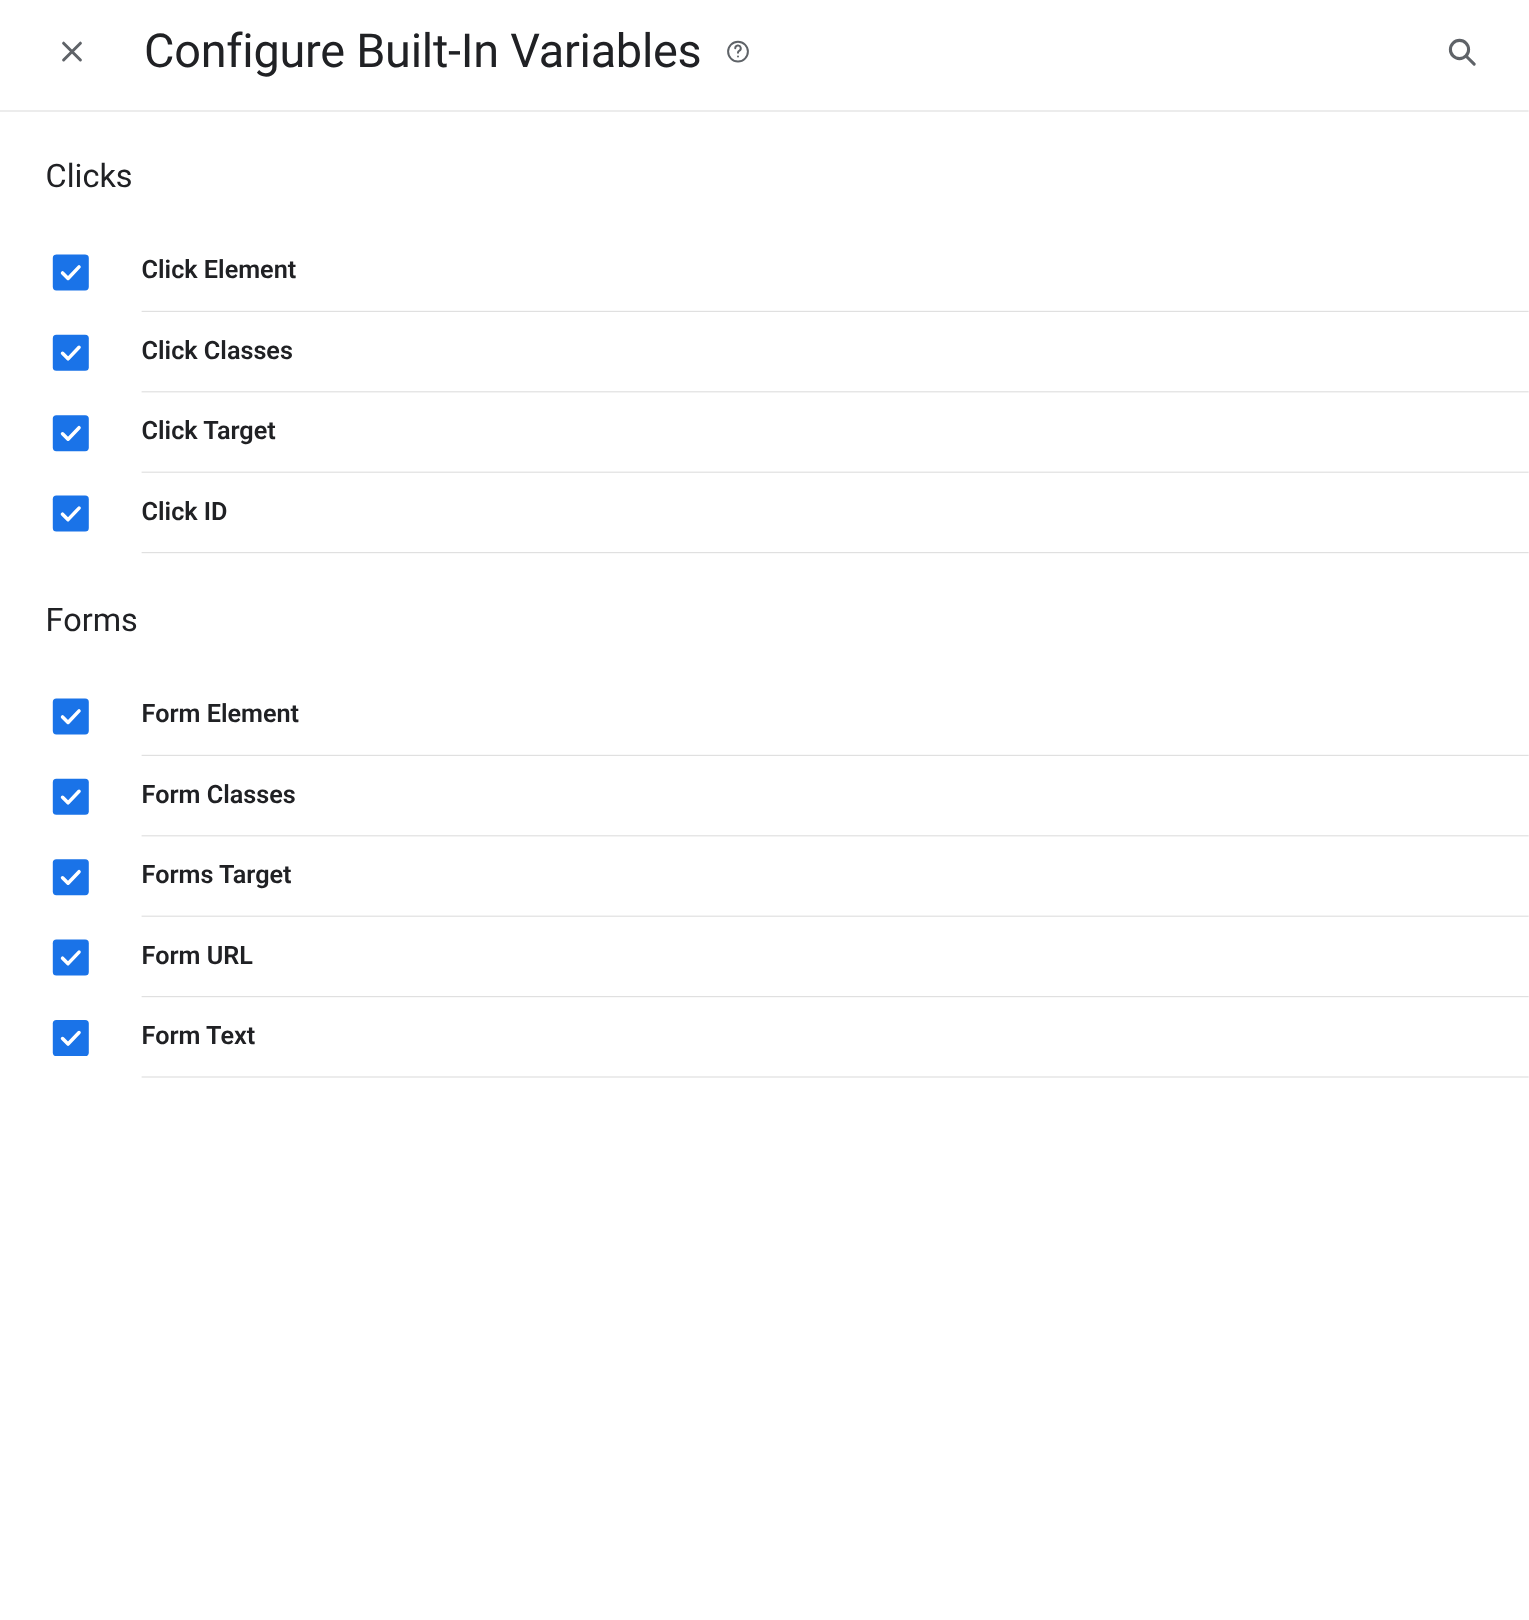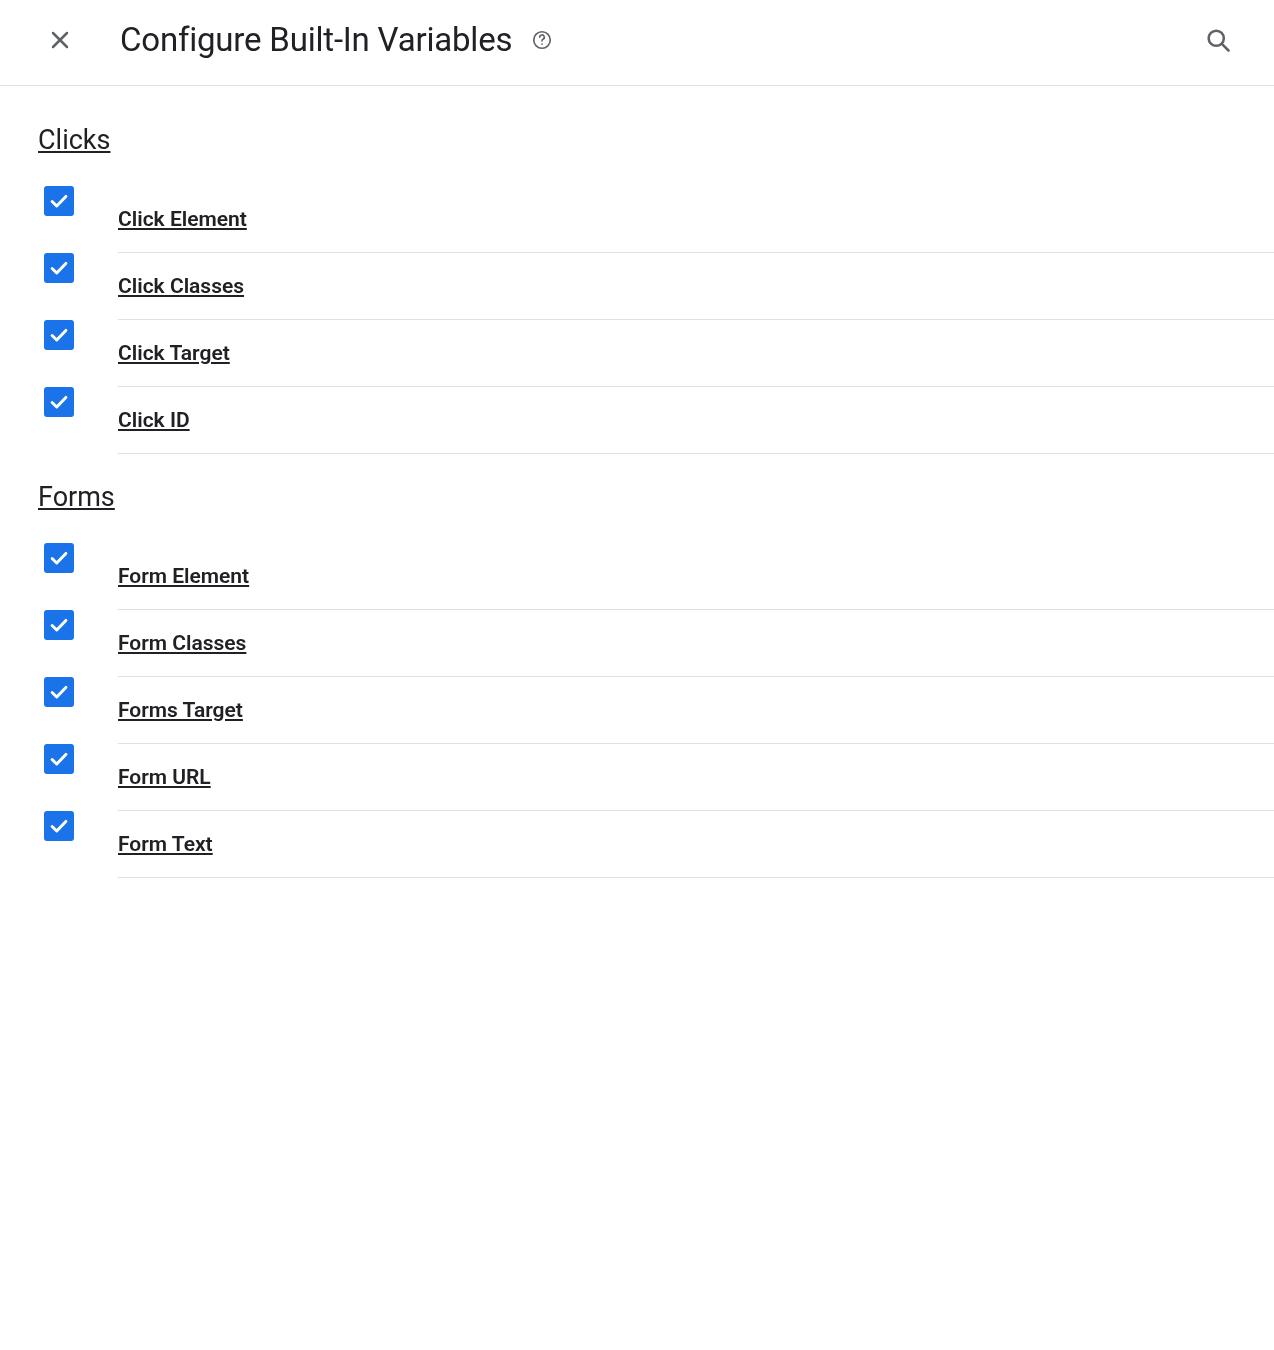--- a/index.html
+++ b/index.html
@@ -27,21 +27,21 @@
       justify-content: center;
       cursor: pointer;
       color: #5f6368;
       margin-right: 46px;
     }
     .close-btn svg {
       width: 24px;
       height: 24px;
     }
     .title {
-      font-size: 33px;
+      font-size: 39px;
       font-weight: 400;
       color: #202124;
       letter-spacing: -0.2px;
     }
     .help-btn {
       margin-left: 18px;
       width: 24px;
       height: 24px;
       display: flex;
       align-items: center;
@@ -64,31 +64,31 @@
       color: #5f6368;
     }
     .search-btn svg {
       width: 28px;
       height: 28px;
     }
     .content {
       padding: 38px 0 0 38px;
     }
     .section {
-      margin-bottom: 27px;
-      text-decoration: underline;
+      margin-bottom: 40px;
     }
     .section-title {
       font-size: 27px;
       font-weight: 400;
       color: #202124;
       margin-bottom: 30px;
     }
     .item-row {
       display: flex;
+      align-items: center;
       height: 67px;
     }
     .checkbox {
       width: 30px;
       height: 30px;
       background: #1a73e8;
       border-radius: 3px;
       display: flex;
       align-items: center;
       justify-content: center;

